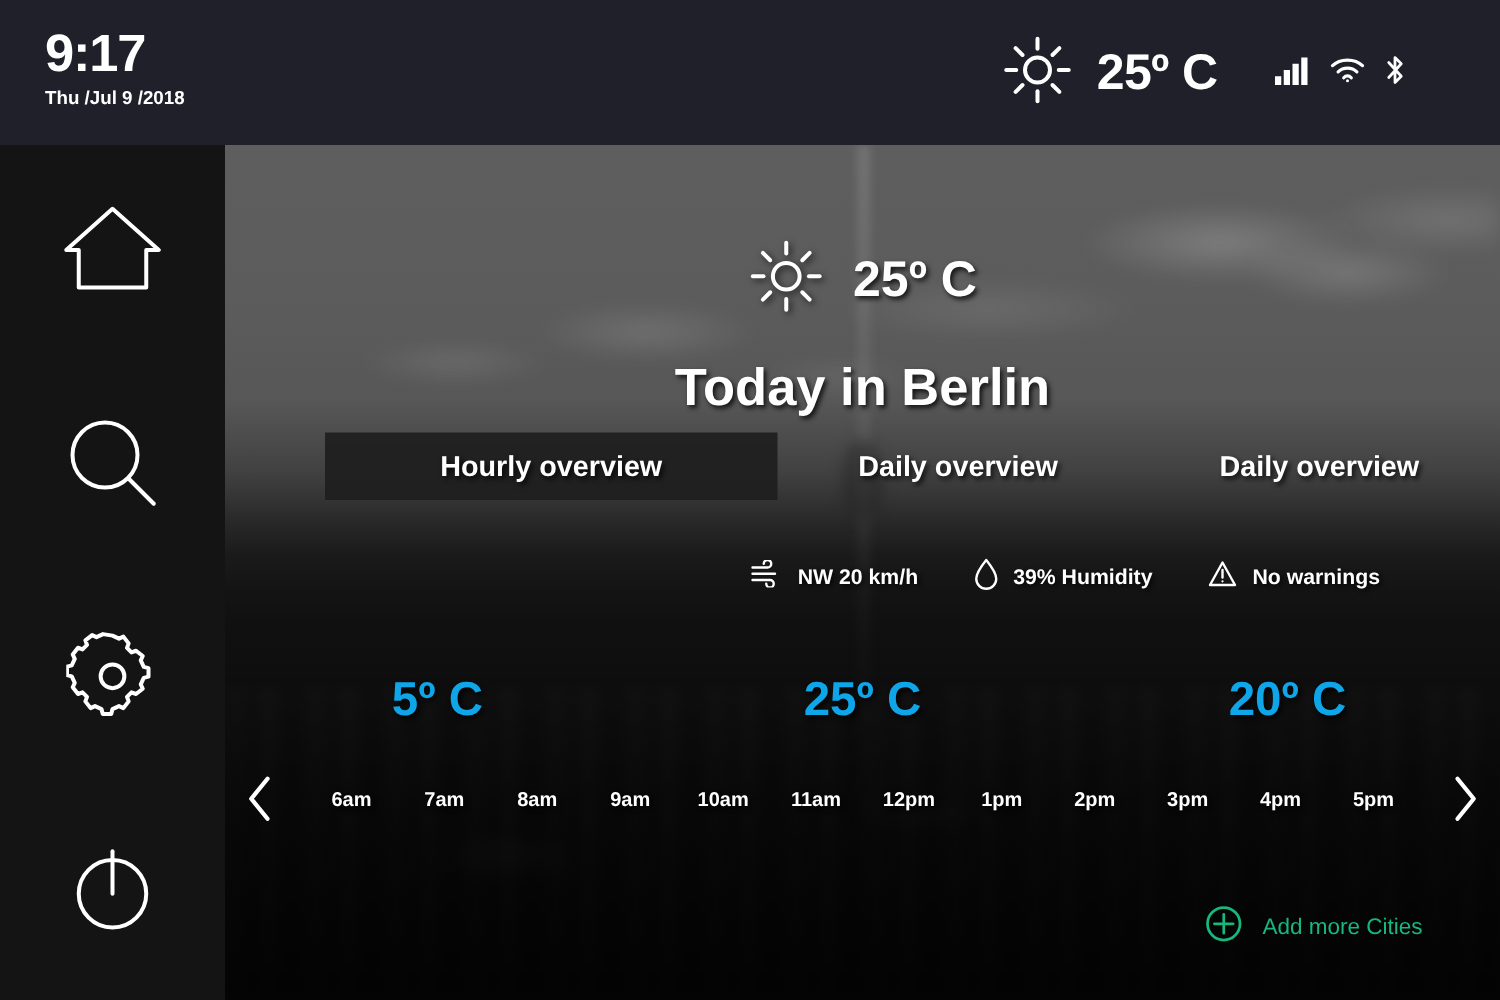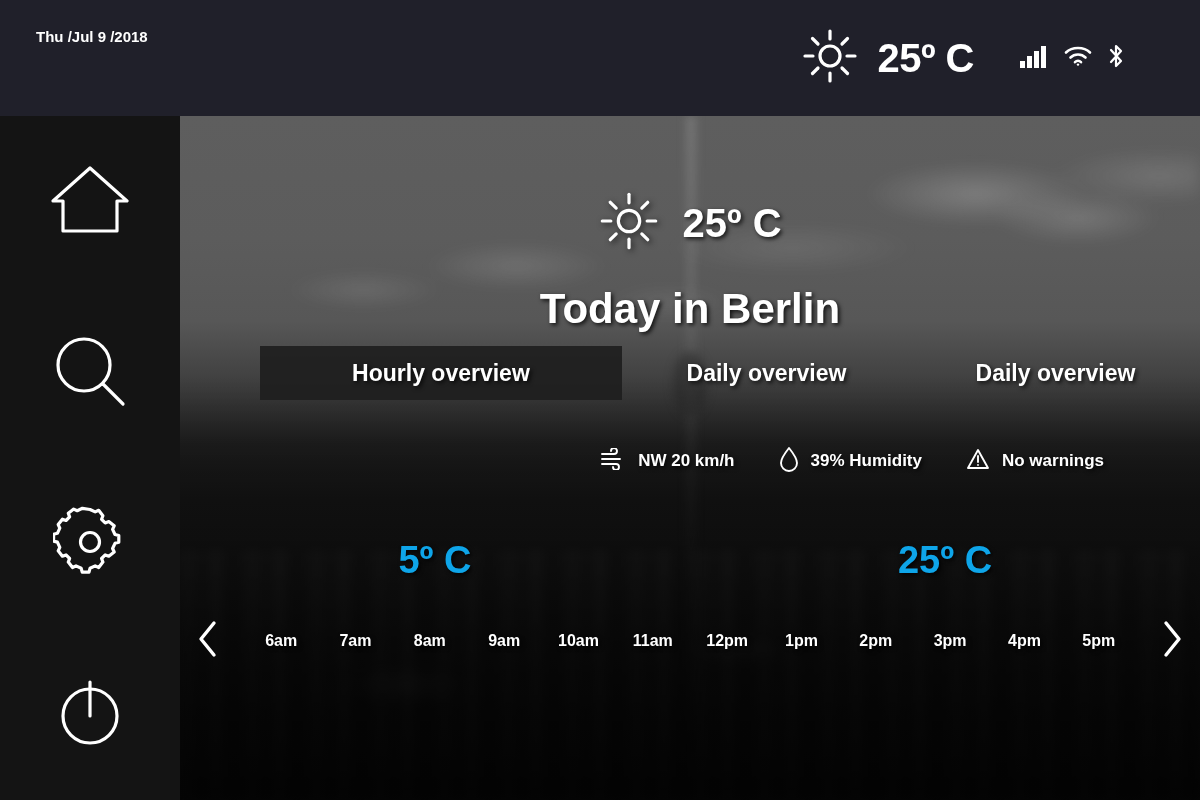--- a/index.html
+++ b/index.html
@@ -174,20 +174,21 @@
   .add-label { font-size:18px; color:#18b77e; font-weight:normal; }
 </style>
 </head>
 <body>
 
 <div id="app">
 
   <div class="statusbar">
 
     <div class="clock-block">
+      <div class="clock-time">9:17</div>
       <div class="clock-date">Thu /Jul 9 /2018</div>
     </div>
 
     <div class="status-right">
       <div class="status-temp-group">
         <span>
           <svg width="58" height="58" viewBox="0 0 58 58" fill="none" stroke="#fff" stroke-width="3.2" stroke-linecap="round">
             <circle cx="29" cy="29" r="10"></circle>
             <line x1="29" y1="4" x2="29" y2="12"></line>
             <line x1="29" y1="46" x2="29" y2="54"></line>
@@ -331,20 +332,21 @@
             <circle cx="12" cy="18" r="0.9" fill="#fff" stroke="none"></circle>
           </svg>
         </span>
         <span class="meta-text txt-shadow">No warnings</span>
       </div>
     </div>
 
     <div class="temps-row">
       <div class="temp-cell txt-shadow">5º C</div>
       <div class="temp-cell txt-shadow">25º C</div>
+      <div class="temp-cell txt-shadow">20º C</div>
     </div>
 
     <div class="hours">
       <div class="chev">
         <span>
           <svg width="24" height="38" viewBox="0 0 24 38" fill="none" stroke="#fff" stroke-width="3.4" stroke-linecap="round" stroke-linejoin="round">
             <path d="M18 3 L5 19 L18 35"></path>
           </svg>
         </span>
       </div>
@@ -366,15 +368,25 @@
 
       <div class="chev">
         <span>
           <svg width="24" height="38" viewBox="0 0 24 38" fill="none" stroke="#fff" stroke-width="3.4" stroke-linecap="round" stroke-linejoin="round">
             <path d="M6 3 L19 19 L6 35"></path>
           </svg>
         </span>
       </div>
     </div>
 
+    <div class="add-cities">
+      <span>
+        <svg width="30" height="30" viewBox="0 0 30 30" fill="none" stroke="#18b77e" stroke-width="2.2" stroke-linecap="round">
+          <circle cx="15" cy="15" r="13"></circle>
+          <line x1="15" y1="7.5" x2="15" y2="22.5"></line>
+          <line x1="7.5" y1="15" x2="22.5" y2="15"></line>
+        </svg>
+      </span>
+      <span class="add-label">Add more Cities</span>
+    </div>
 
   </div>
 </div>
 
 </body></html>

